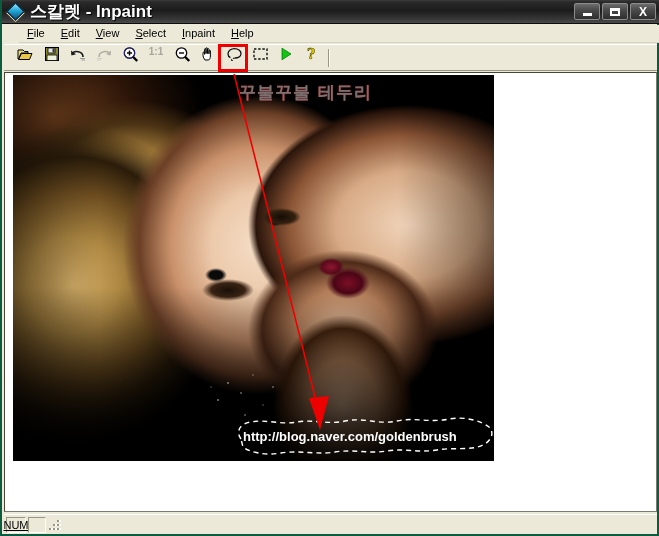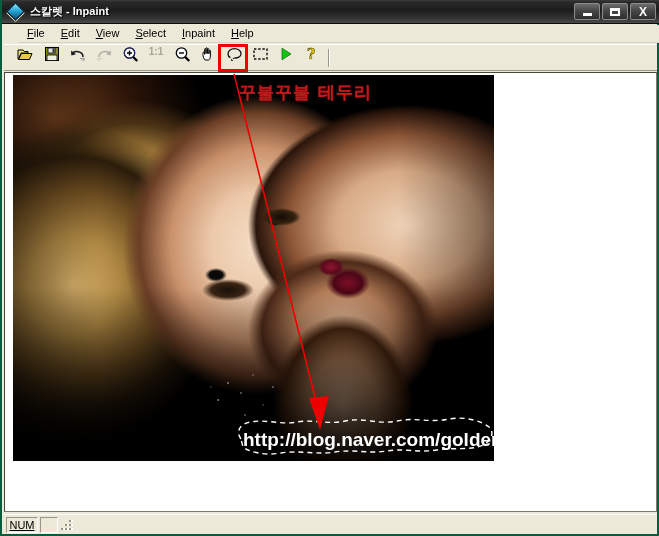--- a/index.html
+++ b/index.html
@@ -30,21 +30,21 @@
     width:16px;height:16px;margin-left:6px;margin-right:6px;position:relative;flex:none;
   }
   .app-icon .dia{
     position:absolute;left:1px;top:1px;width:11px;height:11px;
     background:linear-gradient(135deg,#8fe9ff 0%,#23a8d8 45%,#0f4e77 100%);
     transform:rotate(45deg);
     border:1px solid #0b3550;
     box-shadow:1px 1px 0 #efe8b8;
   }
   .title-text{
-    color:#fff;font-size:11px;font-weight:bold;
+    color:#fff;font-size:17px;font-weight:bold;
     text-shadow:1px 1px 1px #000;
     white-space:nowrap;letter-spacing:0px;
   }
   .title-text .sub{font-weight:bold;}
   .win-btns{position:absolute;right:5px;top:3px;display:flex;gap:2px;}
   .win-btn{
     width:26px;height:17px;
     background:linear-gradient(to bottom,#6d6d6d 0%,#4a4a4a 40%,#2e2e2e 100%);
     border:1px solid #8c8c8c;border-radius:2px;
     display:flex;align-items:center;justify-content:center;
@@ -100,50 +100,50 @@
   }
   .photo{
     position:absolute;left:8px;top:2px;width:481px;height:386px;
     overflow:hidden;
     background:#000;
   }
   
   .ph-layer{position:absolute;left:0;top:0;width:100%;height:100%;}
   .lbl-annot{
     position:absolute;left:242px;top:84px;
-    color:#b91c1c;font-size:17px;font-weight:bold;
+    color:#737373;font-size:17px;font-weight:bold;
     font-family:"DejaVu Sans","Liberation Sans",sans-serif;
     white-space:nowrap;letter-spacing:1px;
     text-shadow:0 0 1px #c00;
     text-align:center;
   }
   .arrow-svg{position:absolute;left:0;top:0;width:659px;height:536px;pointer-events:none;}
   .watermark{
     position:absolute;left:246px;top:432px;
-    color:#fff;font-size:19px;font-weight:bold;
+    color:#fff;font-size:13px;font-weight:bold;
     font-family:"Liberation Sans",sans-serif;
     white-space:nowrap;letter-spacing:0px;
   }
   .sel-svg{position:absolute;left:0;top:0;width:481px;height:386px;}
   
   .statusbar{
     position:absolute;left:2px;top:514px;width:653px;height:20px;
     background:#ece9d8;
     border-top:1px solid #fff;
     display:flex;align-items:center;
     box-sizing:border-box;
   }
   .sb-pane{
     height:16px;margin:1px 0 1px 2px;
     border:1px solid #9a9685;border-right-color:#fff;border-bottom-color:#fff;
     display:flex;align-items:center;padding:0 4px;
     box-sizing:border-box;font-size:11px;color:#000;
   }
   .sb-main{flex:1;border:none;}
-  .sb-small{width:32px;justify-content:center;text-decoration:underline;}
+  .sb-small{width:20px;justify-content:center;text-decoration:underline;}
   .sb-blank{width:18px;}
   .grip{
     width:14px;height:14px;margin-left:2px;margin-right:2px;position:relative;flex:none;
   }
   .grip i{position:absolute;display:block;width:2px;height:2px;background:#9a9685;}
   .grip i.l{background:#fff;}
 </style>
 </head>
 <body>
 

